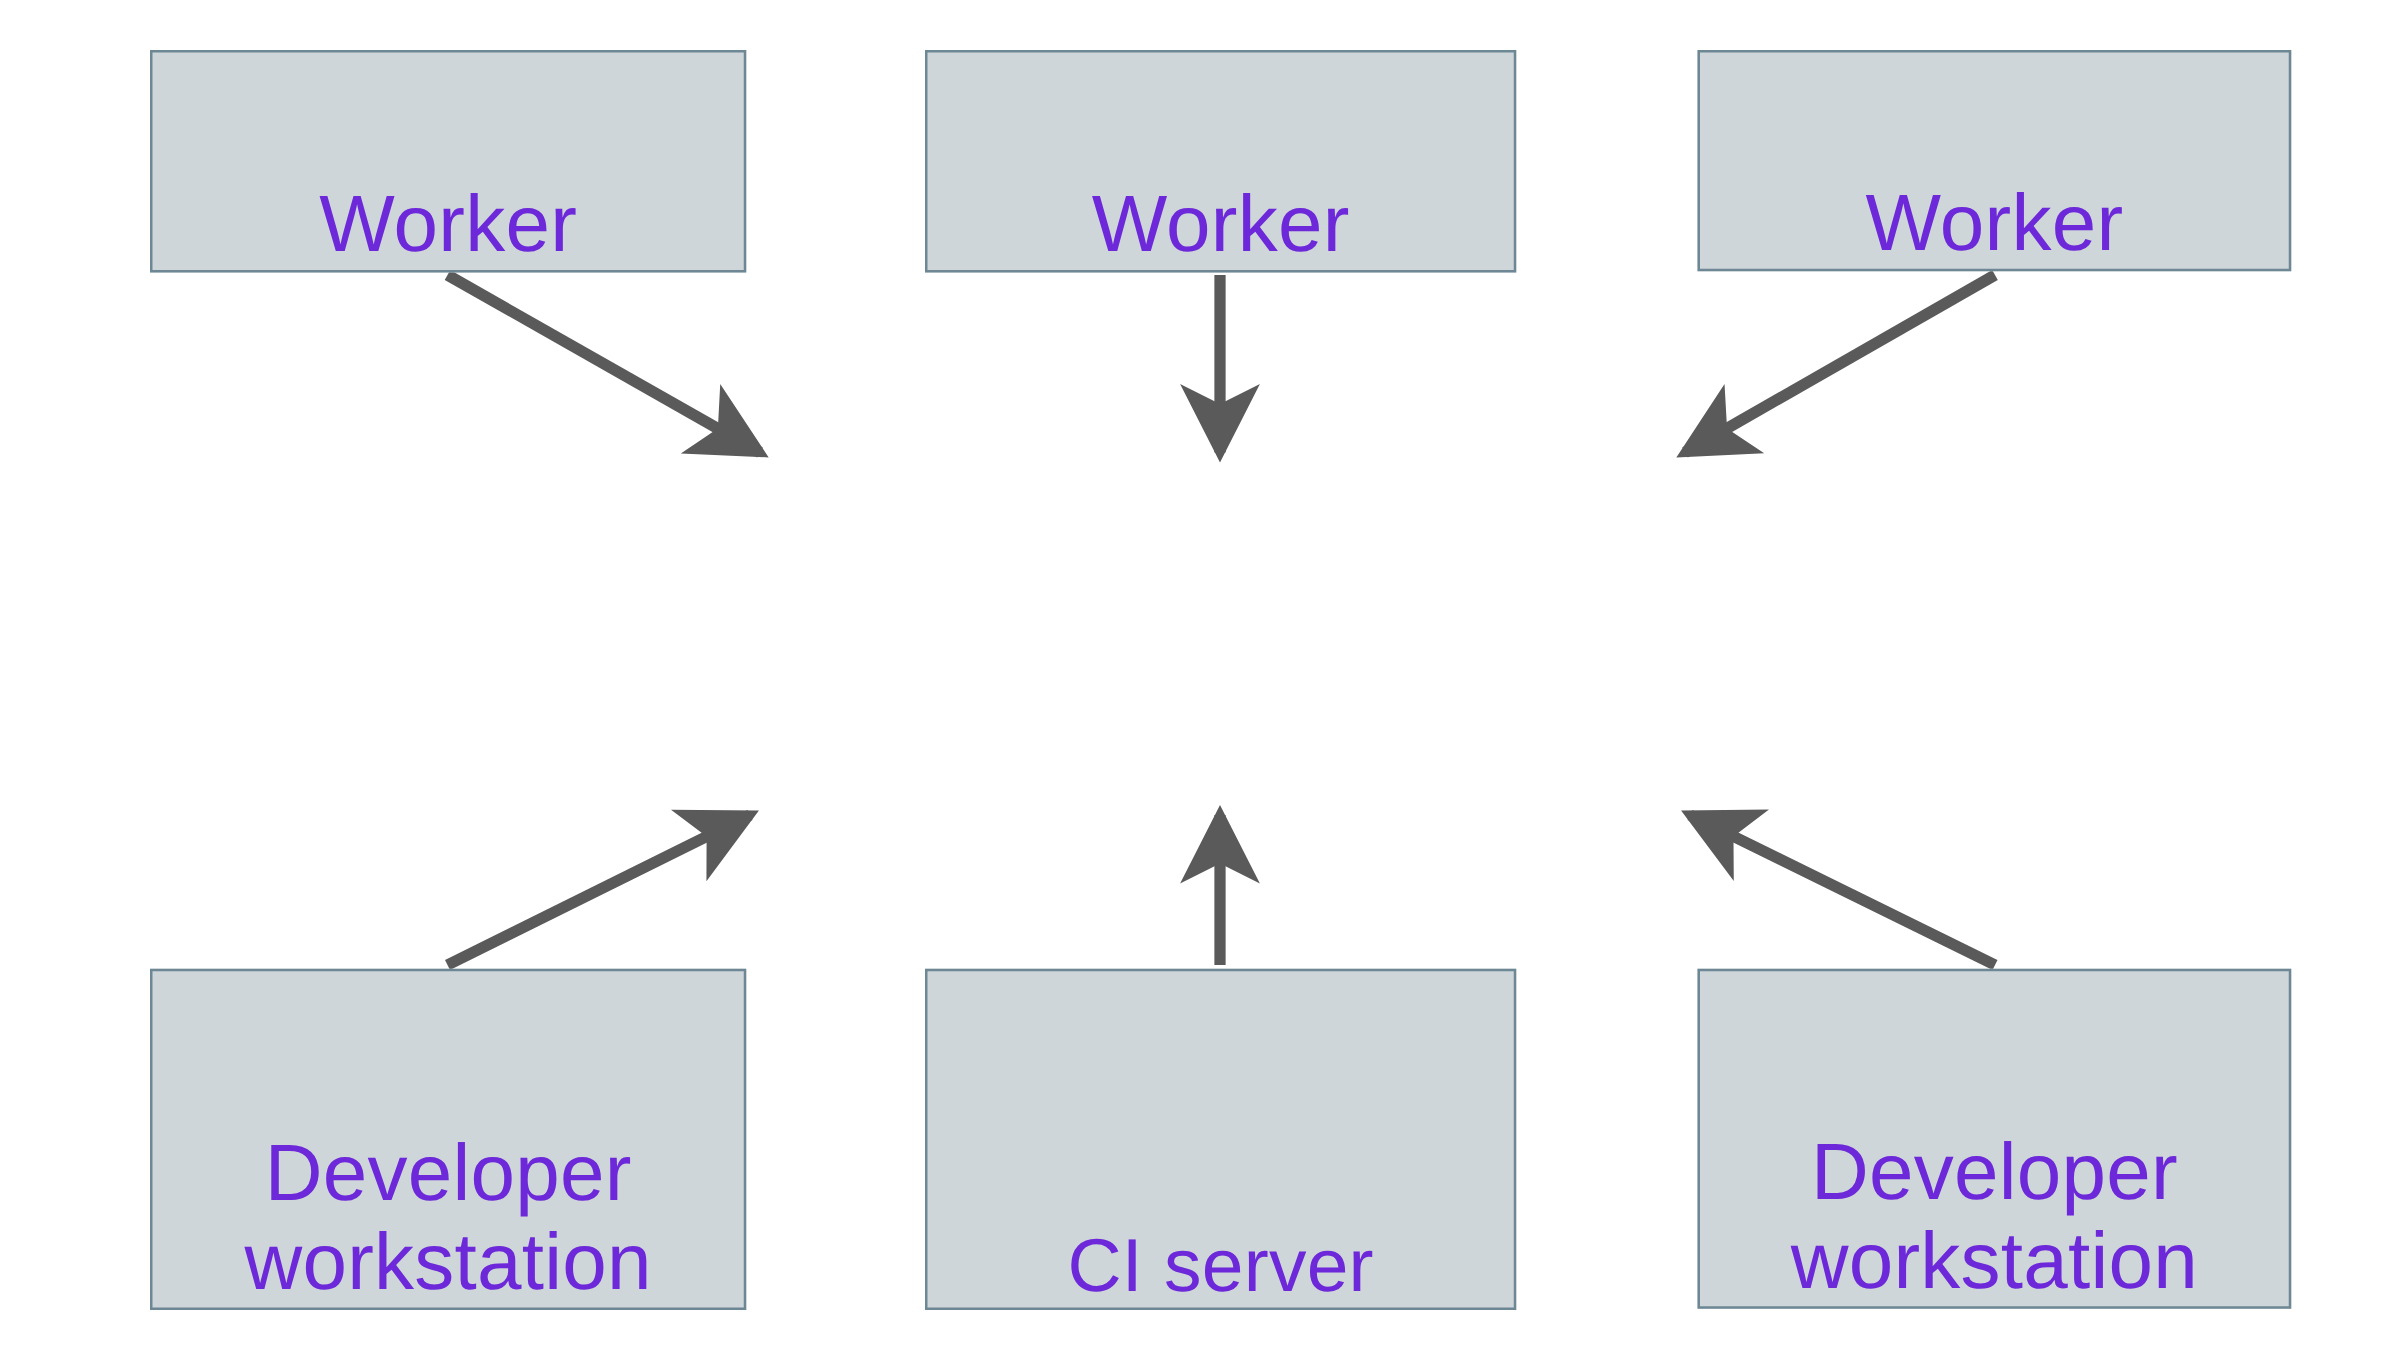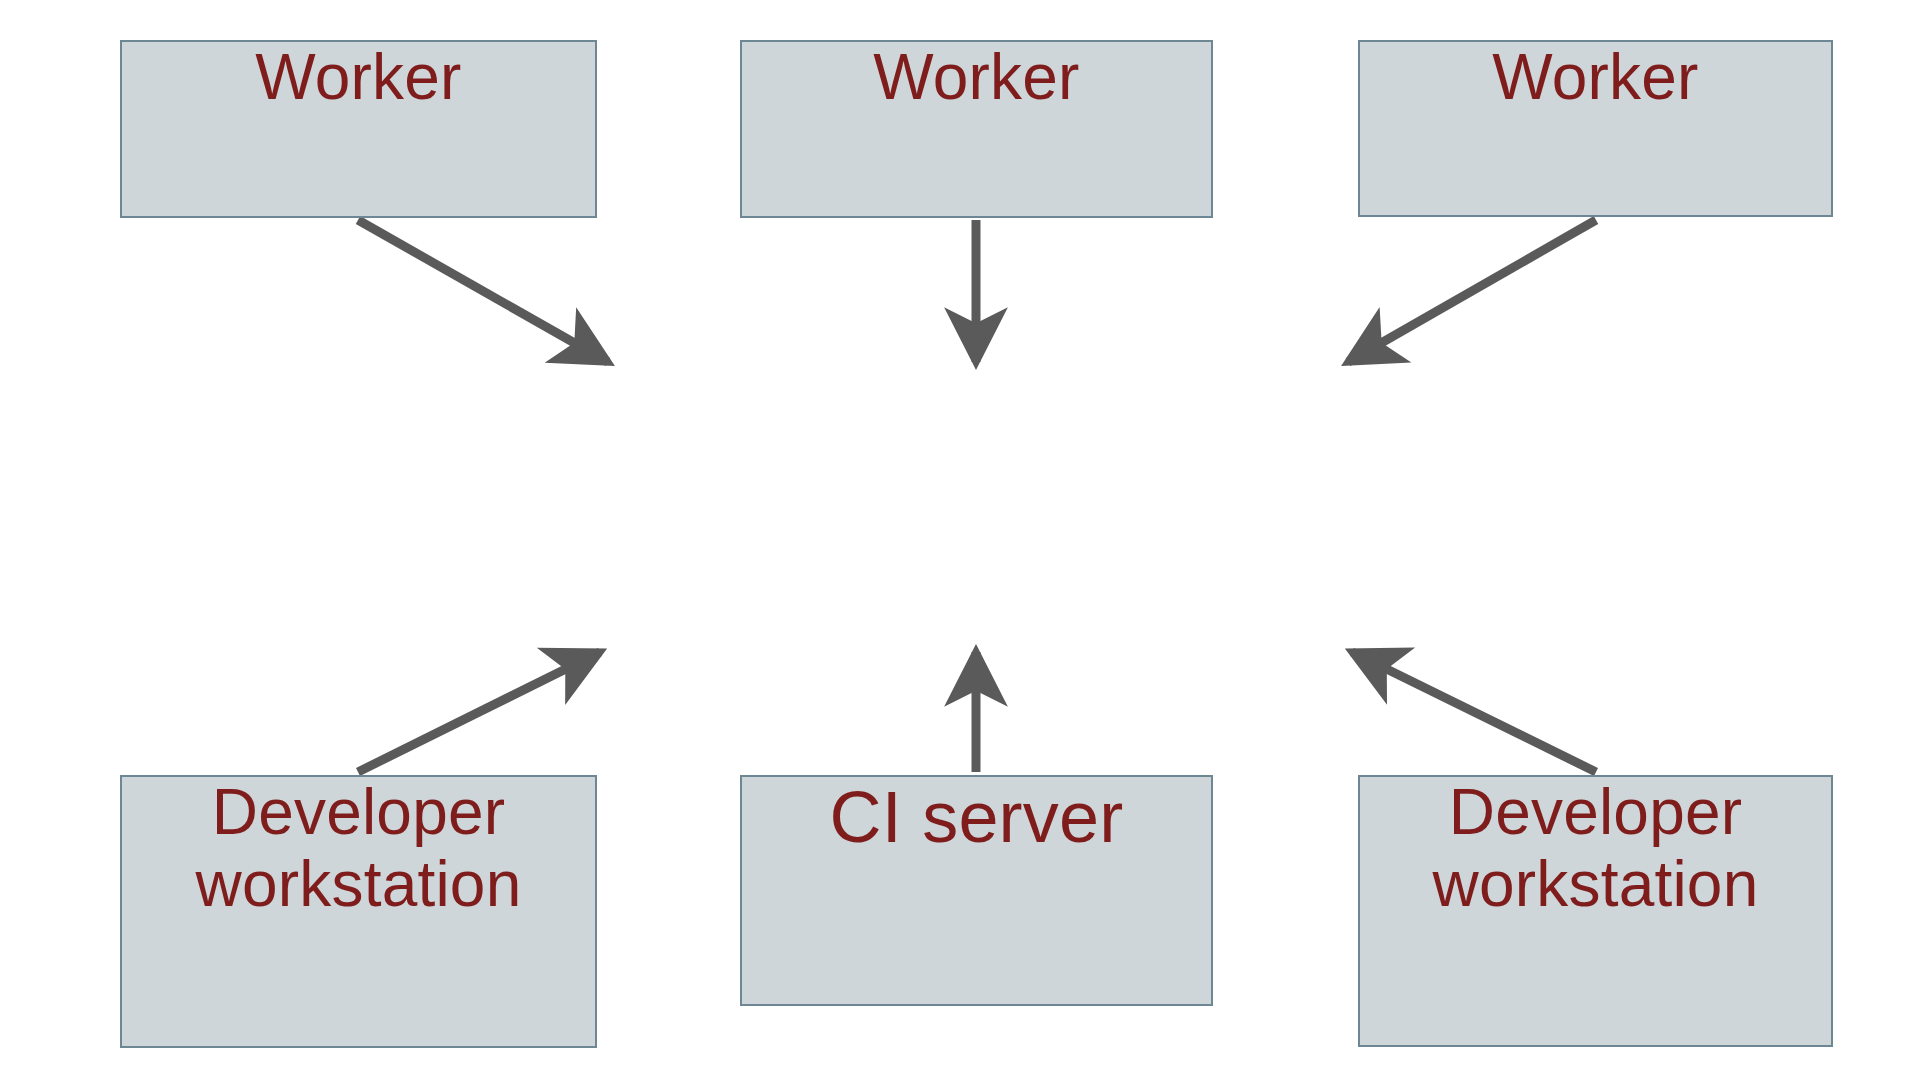--- a/index.html
+++ b/index.html
@@ -25,40 +25,40 @@
     width: 1910px;
     height: 1090px;
     pointer-events: none;
   }
   .node {
     position: absolute;
     box-sizing: border-box;
     background: #ced6d9;
     border: 2px solid #6d8795;
     display: flex;
-    align-items: flex-start;
+    align-items: flex-end;
     justify-content: center;
     text-align: center;
-    color: #7f1d1d;
+    color: #6d28d9;
     line-height: 1.12;
     white-space: pre-line;
     letter-spacing: 0.2px;
   }
   .node-label {
     display: block;
     padding: 0 10px;
   }
 
   
   #node-worker-1 { left: 120px;  top: 40px;  width: 477px; height: 178px; font-size: 64px; }
   #node-worker-2 { left: 740px;  top: 40px;  width: 473px; height: 178px; font-size: 64px; }
   #node-worker-3 { left: 1358px; top: 40px;  width: 475px; height: 177px; font-size: 64px; }
   #node-build-master { left: 593px; top: 370px; width: 765px; height: 275px; font-size: 60px; }
   #node-dev-ws-1 { left: 120px;  top: 775px; width: 477px; height: 273px; font-size: 64px; }
-  #node-ci-server { left: 740px;  top: 775px; width: 473px; height: 231px; font-size: 72px; }
+  #node-ci-server { left: 740px;  top: 775px; width: 473px; height: 273px; font-size: 60px; }
   #node-dev-ws-2 { left: 1358px; top: 775px; width: 475px; height: 272px; font-size: 64px; }
 </style>
 </head>
 <body>
 
 <div id="canvas">
 
   <svg id="edges" viewBox="0 0 1910 1090" width="1910" height="1090" xmlns="http://www.w3.org/2000/svg">
     <defs>
       <marker id="arrowhead" viewBox="0 0 12 12" refX="10.2" refY="6" markerWidth="7.6" markerHeight="7.6" orient="auto-start-reverse" markerUnits="strokeWidth">

